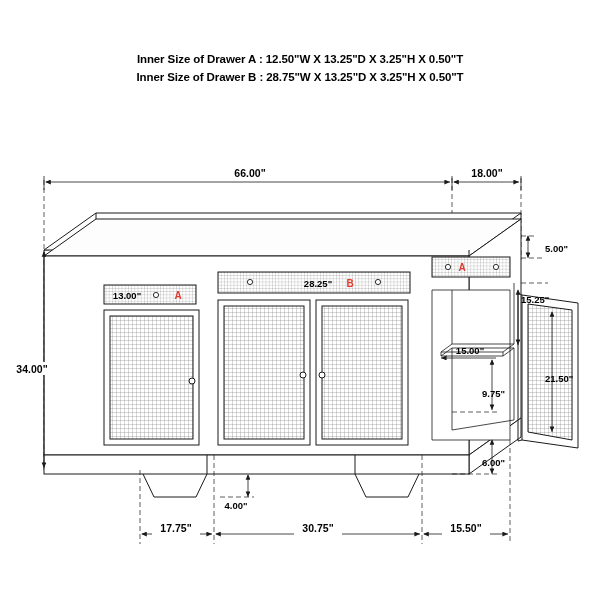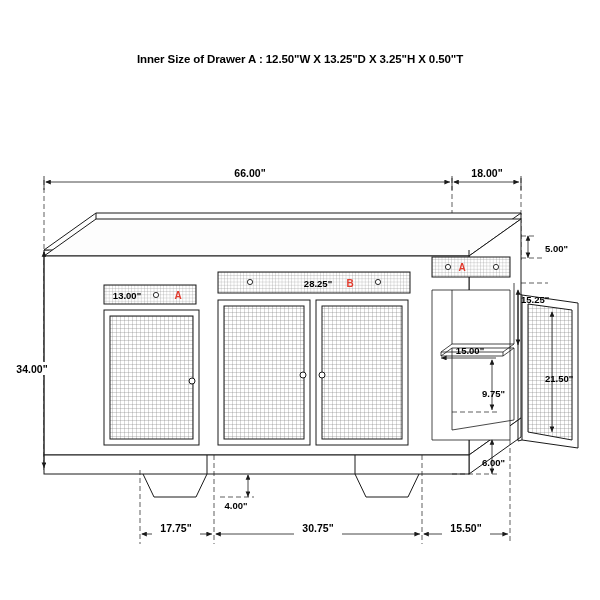--- a/index.html
+++ b/index.html
@@ -65,20 +65,21 @@
   .drawerfill { fill: url(#mesh2); stroke: #1a1a1a; stroke-width: 1; }
   .topfill { fill: #fdfdfd; }
 </style>
 </head>
 <body>
 
 <div id="stage">
 
   <div class="title-block">
     <div class="title-line">Inner Size of Drawer A : 12.50"W X 13.25"D X 3.25"H X 0.50"T</div>
+    <div class="title-line">Inner Size of Drawer B : 28.75"W X 13.25"D X 3.25"H X 0.50"T</div>
   </div>
 
   <svg width="600" height="600">
     <defs>
       <pattern id="mesh" width="4" height="4" patternUnits="userSpaceOnUse">
         <rect width="4" height="4" fill="#ffffff"></rect>
         <path d="M0 0 L0 4 M0 0 L4 0" stroke="#777" stroke-width="0.6"></path>
       </pattern>
       <pattern id="mesh2" width="3.2" height="3.2" patternUnits="userSpaceOnUse">
         <rect width="3.2" height="3.2" fill="#ffffff"></rect>

